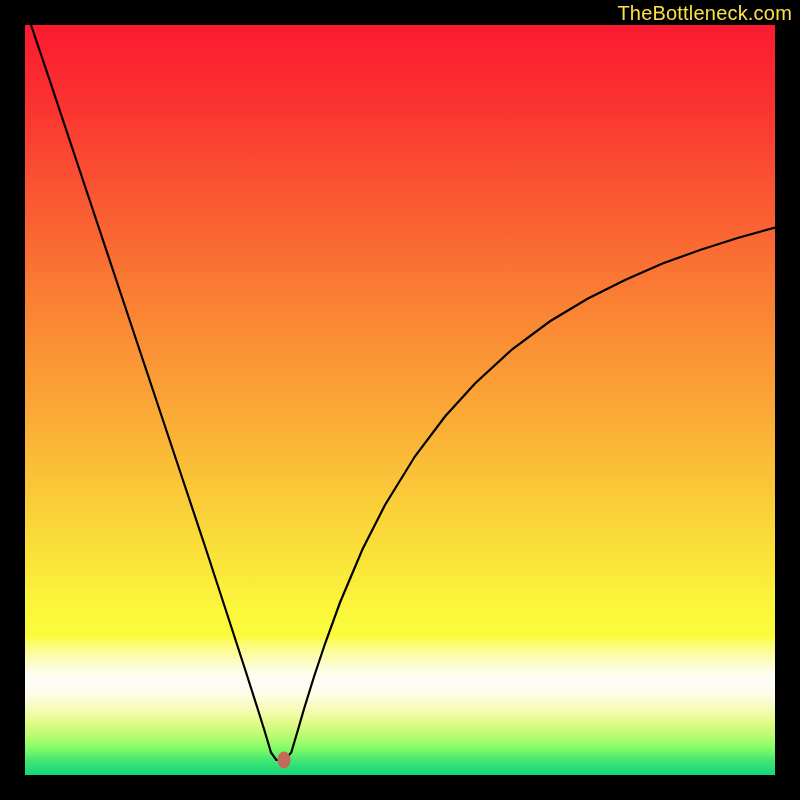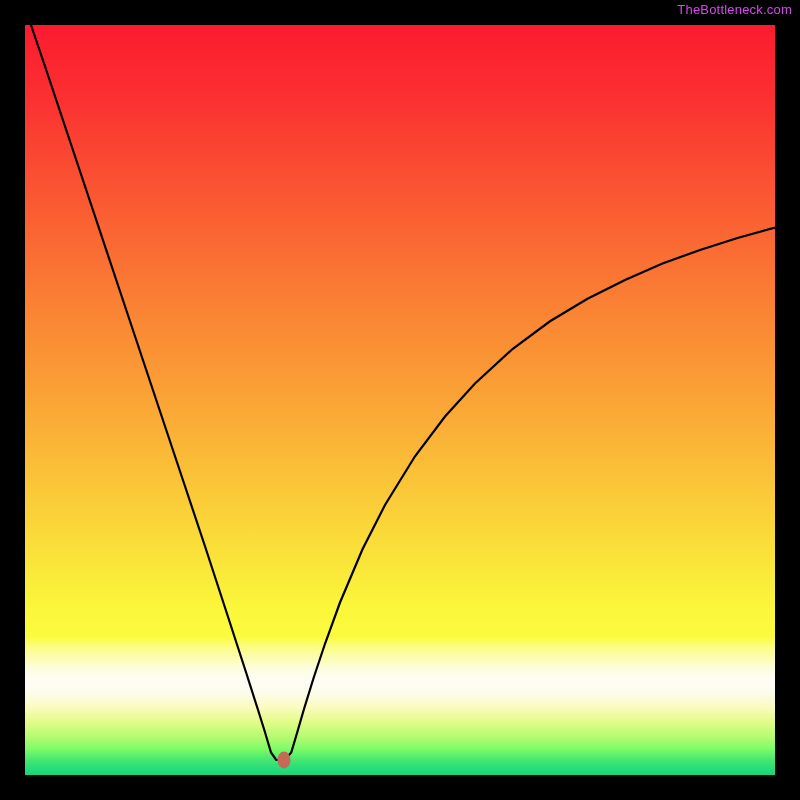--- a/index.html
+++ b/index.html
@@ -14,22 +14,22 @@
   .frame {
     position: relative;
     width: 800px;
     height: 800px;
     background: #000;
   }
   .attribution {
     position: absolute;
     top: 2px;
     right: 8px;
-    color: #d946ef;
-    font-size: 13px;
+    color: #fde047;
+    font-size: 20px;
     letter-spacing: 0.2px;
     font-weight: 400;
     z-index: 20;
   }
   .plot-area {
     position: absolute;
     left: 25px;
     top: 25px;
     width: 750px;
     height: 750px;

